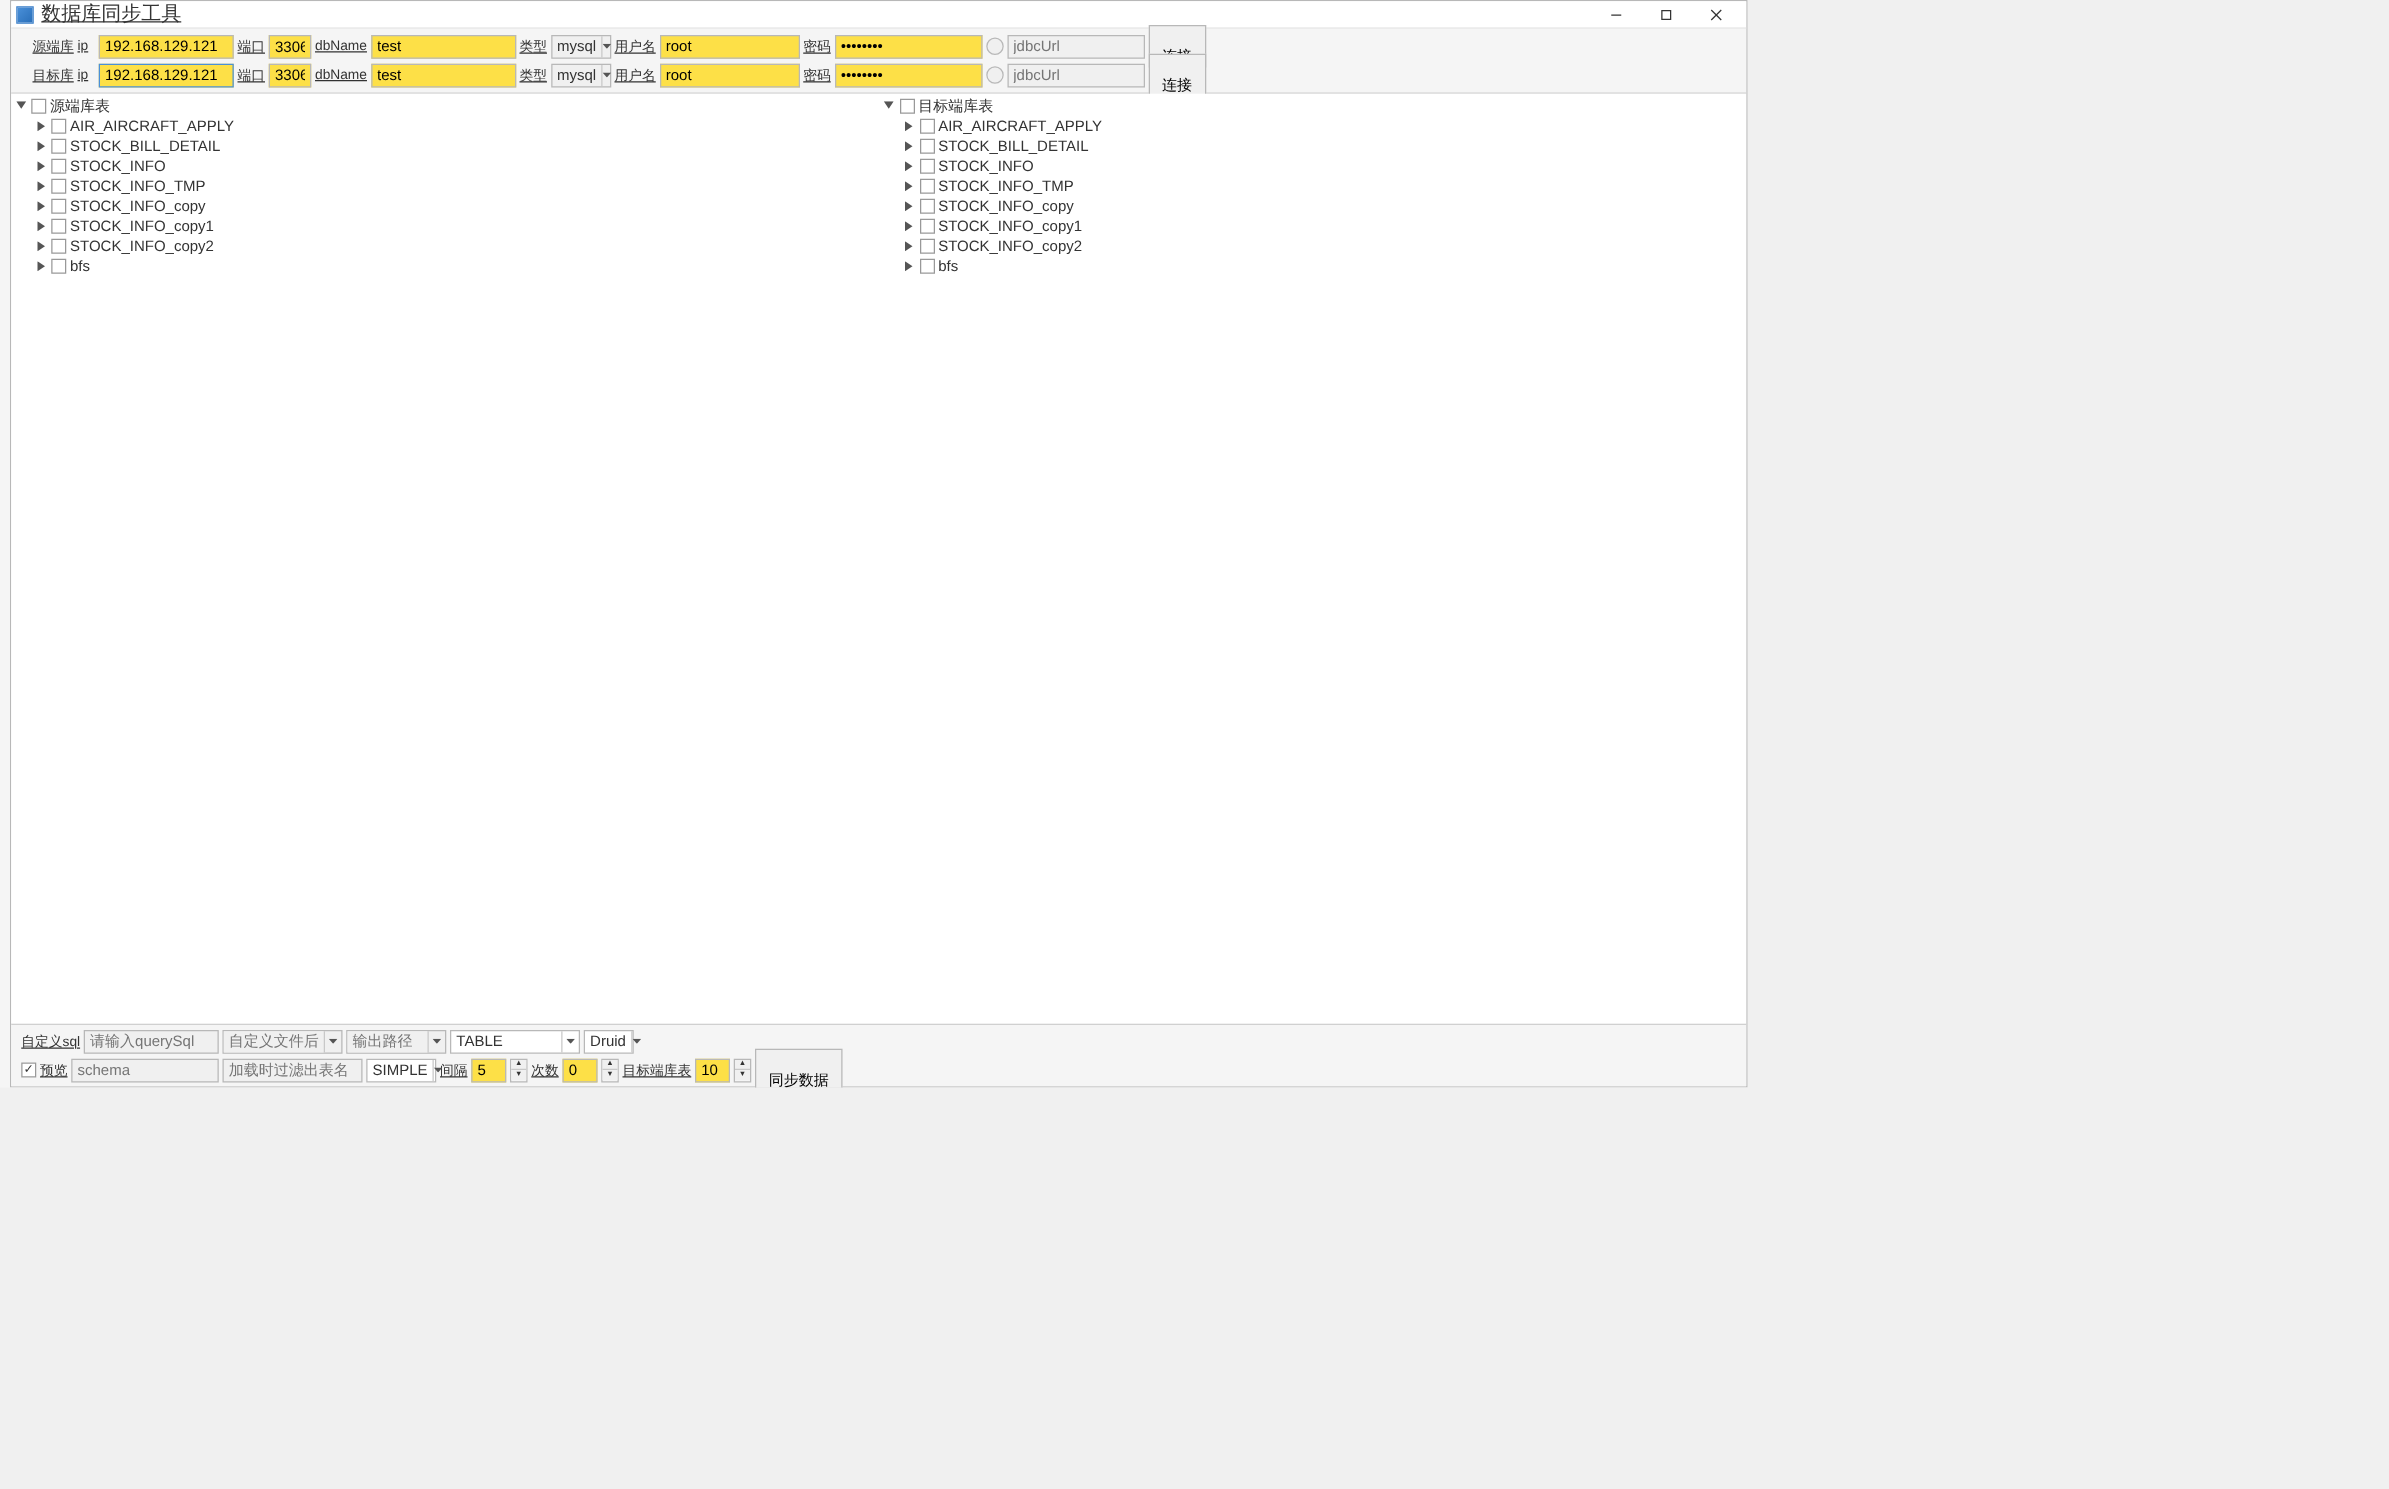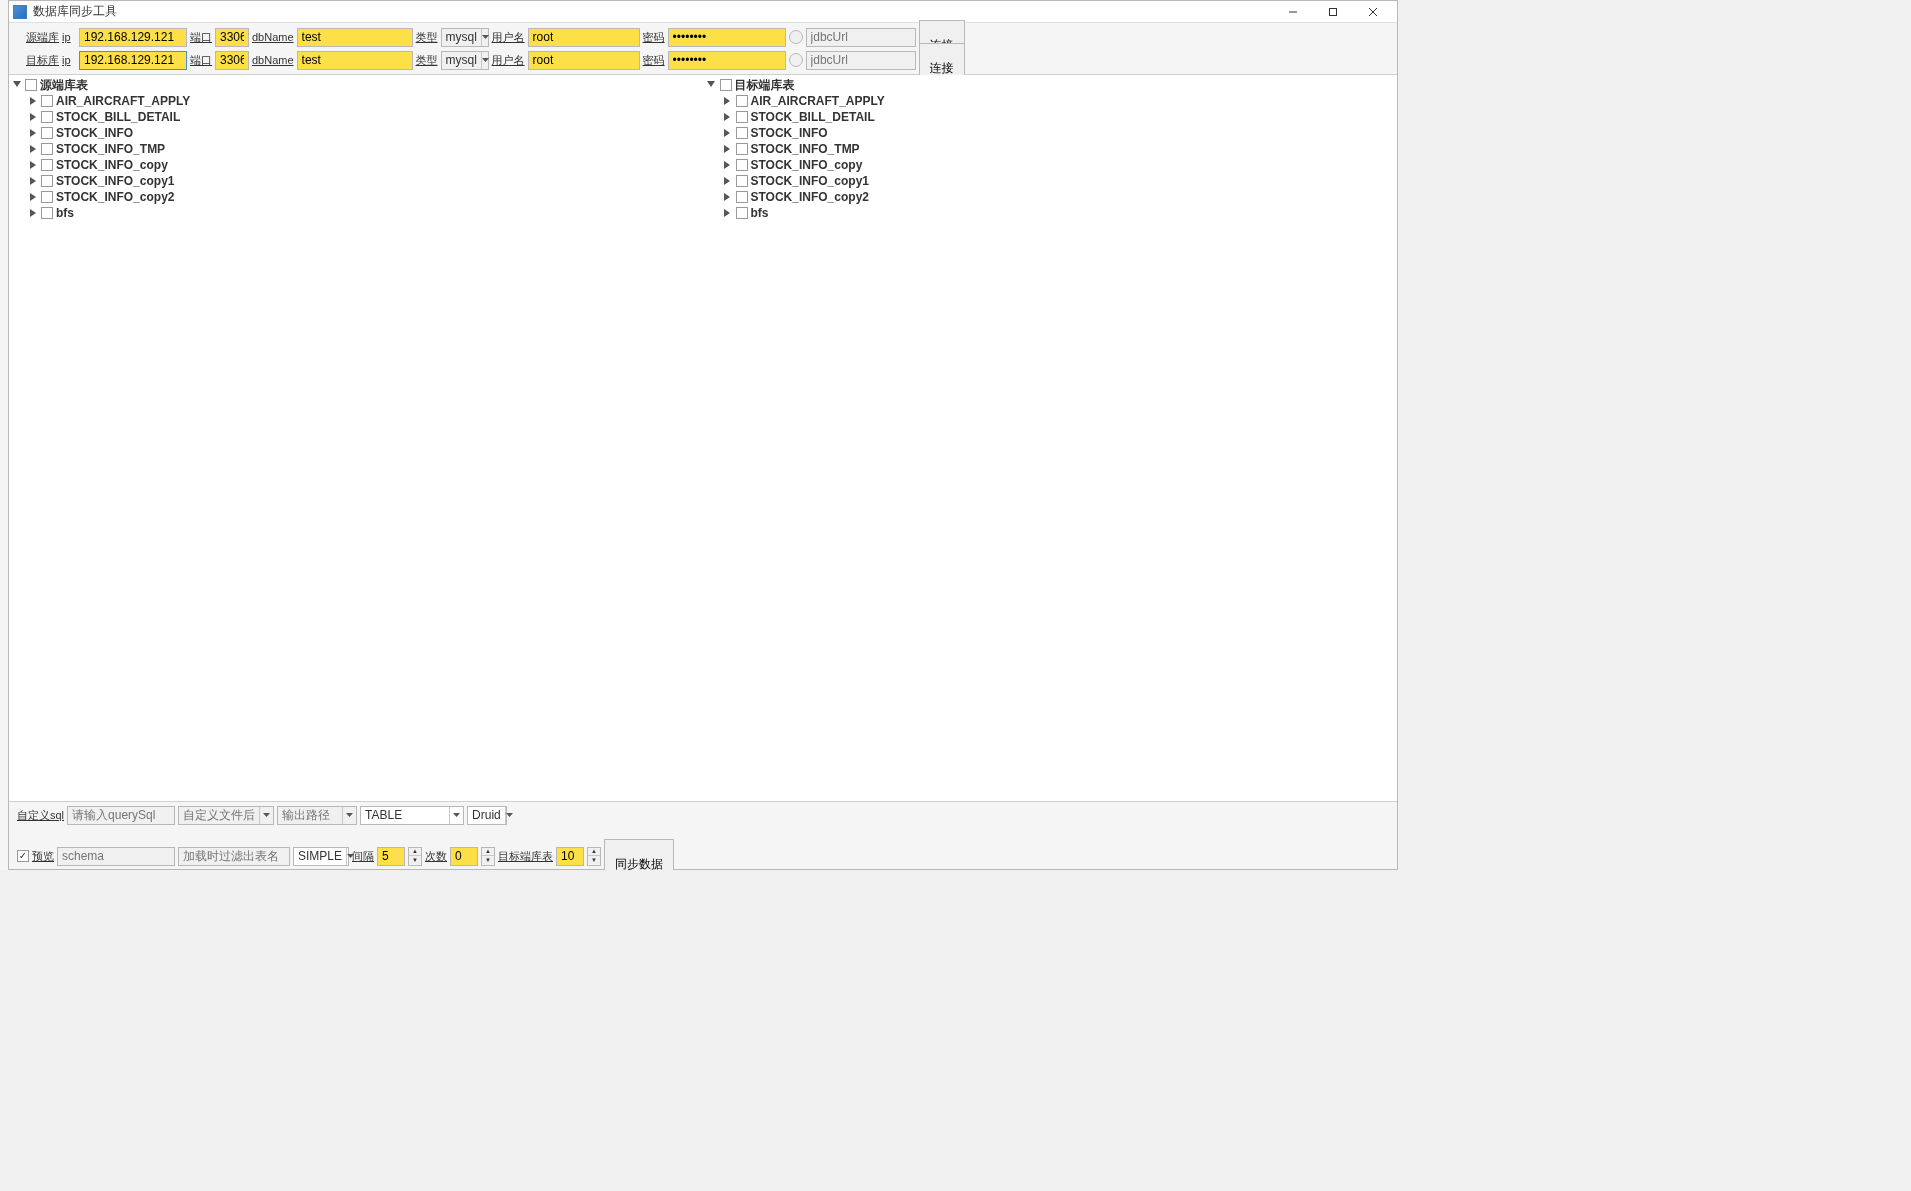--- a/index.html
+++ b/index.html
@@ -4,21 +4,21 @@
 <style>
 * { box-sizing: border-box; margin: 0; padding: 0; }
 body { font-family: "Microsoft YaHei", "Segoe UI", Arial, sans-serif; font-size: 12px; color: #333; background: #f0f0f0; overflow: hidden; }
 
 .window { width: 1390px; height: 870px; background: #fff; border: 1px solid #b8b8b8; display: flex; flex-direction: column; position: relative; margin-left: 8px; }
 
 .left-gutter { position: absolute; left: 0; top: 0; width: 8px; height: 870px; background: #f5f5f5; color: #aaa; font-size: 9px; overflow: hidden; }
 
 .titlebar { height: 22px; display: flex; align-items: center; padding: 0 4px; background: #fff; border-bottom: 1px solid #e0e0e0; }
 .titlebar .app-icon { width: 14px; height: 14px; background: linear-gradient(135deg,#4a90d9,#2a6fb9); margin-right: 6px; border: 1px solid #3a7fc9; }
-.titlebar .title { flex: 1; font-size: 12px; }
+.titlebar .title { flex: 1; font-size: 16px; text-decoration: underline; }
 .titlebar .win-btns { display: flex; }
 .titlebar .win-btn { width: 40px; height: 22px; display: flex; align-items: center; justify-content: center; cursor: pointer; }
 .titlebar .win-btn svg { width: 10px; height: 10px; }
 
 .conn-panel { padding: 4px 8px; background: #f5f5f5; border-bottom: 1px solid #d0d0d0; }
 .conn-row { display: flex; align-items: center; gap: 3px; margin-bottom: 3px; height: 20px; }
 .conn-row:last-child { margin-bottom: 0; }
 .lbl { font-size: 11px; color: #333; white-space: nowrap; text-decoration: underline; }
 .w40 { width: 42px; text-align: right; }
 .w14 { width: 14px; }
@@ -33,32 +33,32 @@
 .pwd-input { width: 118px; }
 .jdbc-input { width: 110px; }
 .btn { height: 19px; padding: 16px 10px; background: #f0f0f0; border: 1px solid #b8b8b8; font-size: 12px; cursor: pointer; }
 .circle-btn { width: 14px; height: 14px; border-radius: 50%; border: 1px solid #b8b8b8; background: #f0f0f0; cursor: pointer; }
 
 .select-wrap { position: relative; display: inline-flex; align-items: center; height: 19px; border: 1px solid #b8b8b8; background: #f0f0f0; }
 .select-wrap span { padding: 0 4px; font-size: 12px; }
 .select-wrap .arrow { width: 14px; height: 100%; display: flex; align-items: center; justify-content: center; border-left: 1px solid #c8c8c8; }
 .select-wrap .arrow svg { width: 7px; height: 4px; }
 
-.trees { flex: 1; display: flex; background: #fff; overflow: hidden; font-weight: bold; }
+.trees { flex: 1; display: flex; background: #fff; overflow: hidden; }
 .tree-panel { flex: 1; overflow: auto; padding: 2px 0; }
 .tree-panel.left { border-right: 1px solid #fff; }
 .tree-node { display: flex; align-items: center; height: 16px; padding-left: 2px; }
 .tree-node.child { padding-left: 18px; }
 .expander { width: 11px; height: 11px; display: flex; align-items: center; justify-content: center; cursor: pointer; }
 .expander svg { width: 8px; height: 8px; }
 .tree-cb { width: 12px; height: 12px; border: 1px solid #999; background: #fff; margin: 0 3px; cursor: pointer; }
 .tree-label { font-size: 12px; color: #333; }
 
 .bottom-panel { background: #f5f5f5; border-top: 1px solid #d0d0d0; padding: 3px 8px; }
-.bottom-row { display: flex; align-items: center; gap: 3px; margin-bottom: 21px; height: 20px; }
+.bottom-row { display: flex; align-items: center; gap: 3px; margin-bottom: 3px; height: 20px; }
 .bottom-row:last-child { margin-bottom: 0; }
 .sql-input { width: 108px; }
 .suffix-input { width: 80px; }
 .path-input { width: 64px; }
 .schema-input { width: 118px; }
 .filter-input { width: 112px; }
 .mode-sel { width: 56px; justify-content: space-between; }
 .table-sel { width: 104px; }
 .druid-sel { width: 40px; }
 .num-input { width: 28px; text-align: left; }

